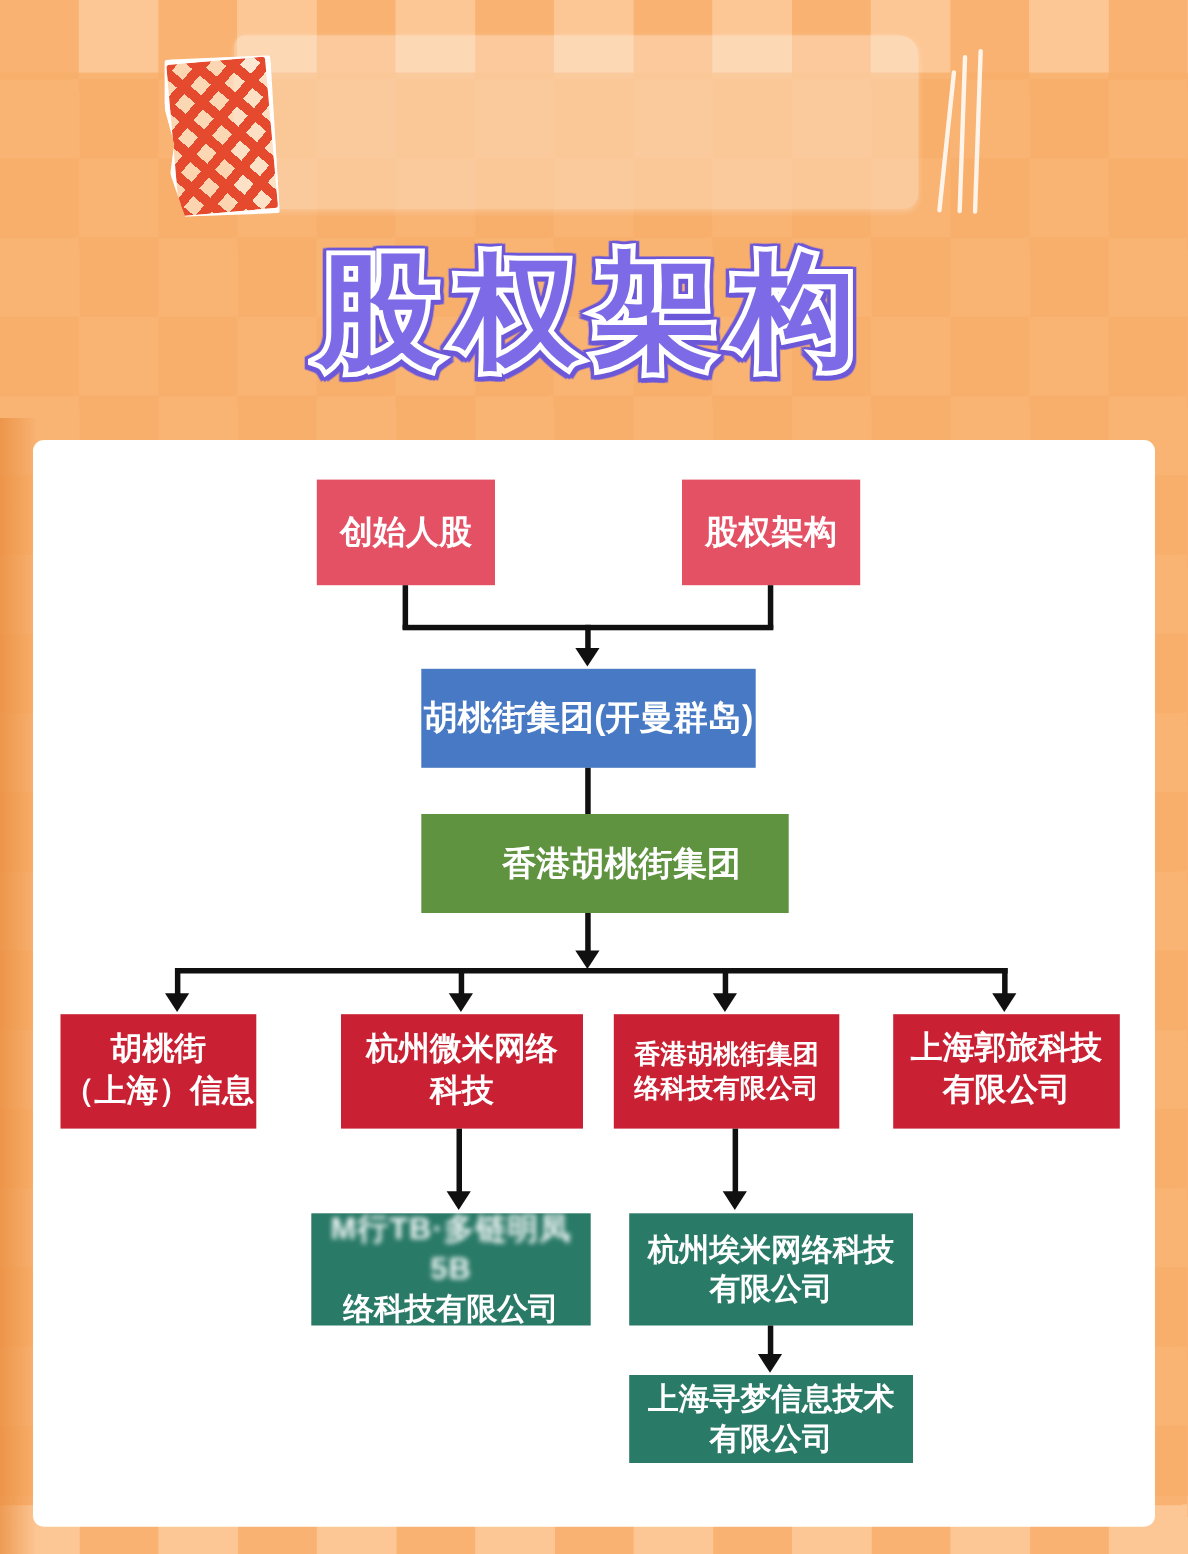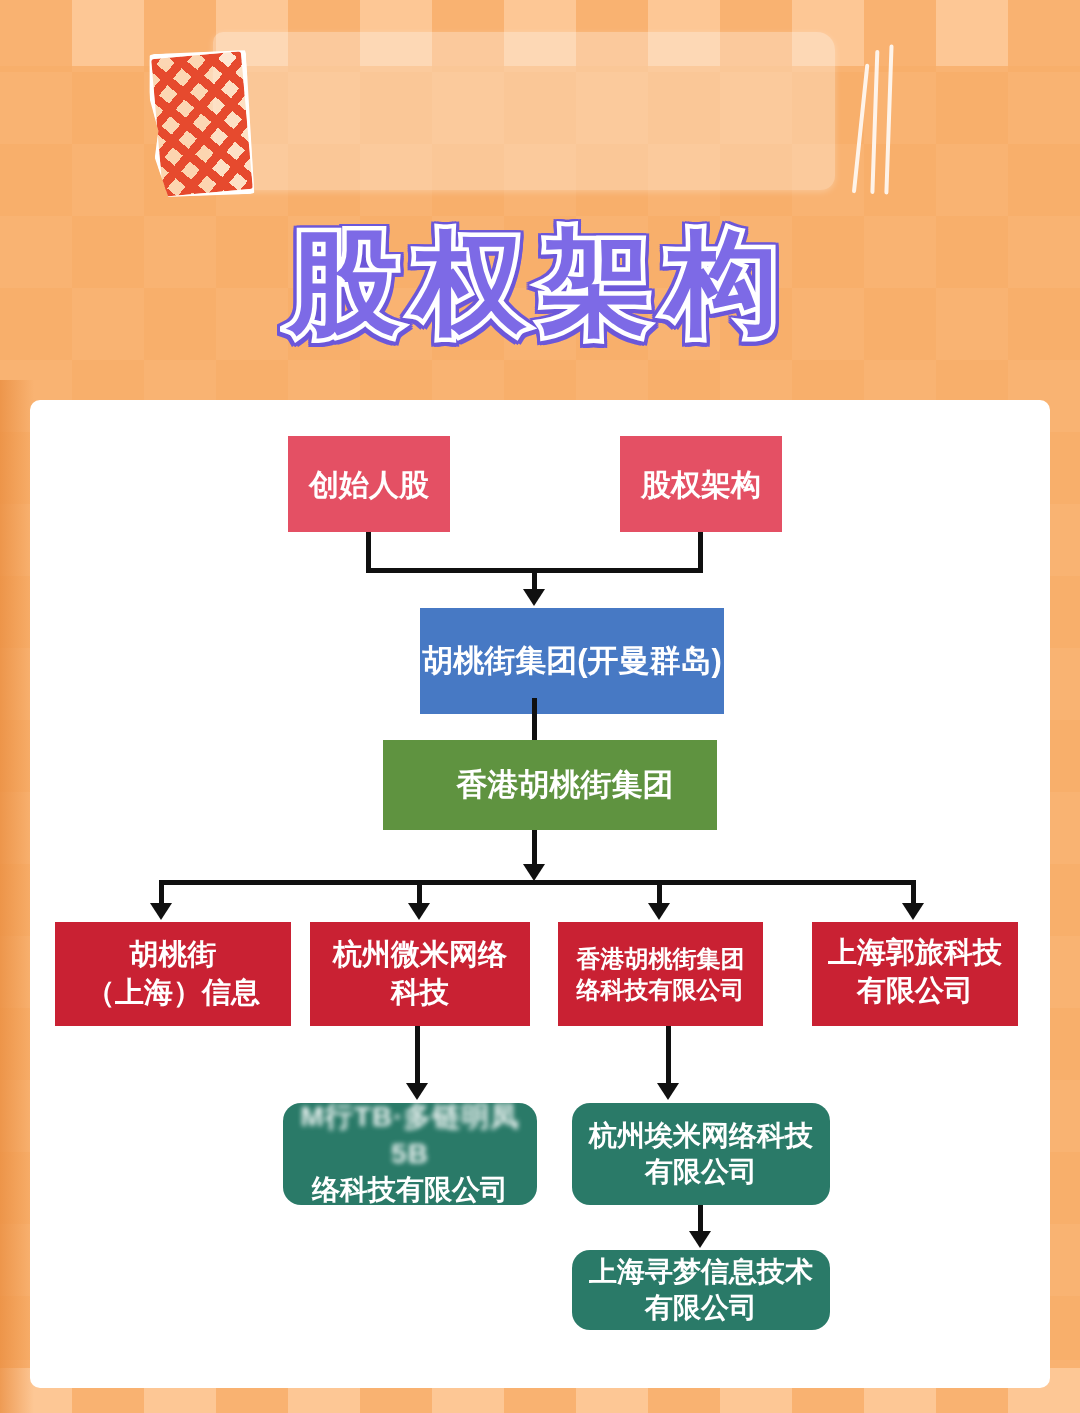--- a/index.html
+++ b/index.html
@@ -36,21 +36,21 @@
   .panel{position:absolute;left:30px;top:400px;width:1020px;height:988px;background:#ffffff;
     border-radius:10px;z-index:4;}
 
   .node{position:absolute;z-index:5;color:#ffffff;font-weight:bold;text-align:center;
     display:flex;flex-direction:column;align-items:center;justify-content:center;line-height:1.3;}
   .node span{display:block;}
   .n-pink{background:#e45064;text-align:right;}
   .n-blue{background:#4779c4;}
   .n-green{background:#5f9340;padding-left:30px;}
   .n-red{background:#c92133;}
-  .n-teal{background:#2a7a68;border-radius:18px;}
+  .n-teal{background:#2a7a68;}
   .blur-line{filter:blur(2.6px);opacity:.92;letter-spacing:1px;}
 
   .vline,.hline{position:absolute;background:#101010;z-index:5;}
   .vline{width:5px;}
   .hline{height:5px;}
   .ahead{position:absolute;width:0;height:0;z-index:5;
     border-left:11px solid transparent;border-right:11px solid transparent;border-top:17px solid #101010;}
 </style>
 </head>
 <body>
@@ -76,21 +76,21 @@
   <div class="node n-pink" style="left:620px;top:436px;width:162px;height:96px;font-size:30px;">
     <span>股权架构</span>
   </div>
 
   <div class="vline" style="left:366px;top:532px;height:40px;"></div>
   <div class="vline" style="left:698px;top:532px;height:40px;"></div>
   <div class="hline" style="left:366px;top:568px;width:337px;"></div>
   <div class="vline" style="left:532px;top:568px;height:22px;"></div>
   <div class="ahead" style="left:523px;top:589px;"></div>
 
-  <div class="node n-blue" style="left:383px;top:608px;width:304px;height:106px;font-size:31px;margin-left:37px;">
+  <div class="node n-blue" style="left:383px;top:608px;width:304px;height:90px;font-size:31px;">
     <span>胡桃街集团(开曼群岛)</span>
   </div>
 
   <div class="vline" style="left:532px;top:698px;height:42px;"></div>
 
   <div class="node n-green" style="left:383px;top:740px;width:304px;height:90px;font-size:31px;">
     <span>香港胡桃街集团</span>
   </div>
 
   <div class="vline" style="left:532px;top:830px;height:36px;"></div>
@@ -99,21 +99,21 @@
 
   <div class="vline" style="left:159px;top:880px;height:24px;"></div>
   <div class="ahead" style="left:150px;top:903px;"></div>
   <div class="vline" style="left:417px;top:880px;height:24px;"></div>
   <div class="ahead" style="left:408px;top:903px;"></div>
   <div class="vline" style="left:657px;top:880px;height:24px;"></div>
   <div class="ahead" style="left:648px;top:903px;"></div>
   <div class="vline" style="left:911px;top:880px;height:24px;"></div>
   <div class="ahead" style="left:902px;top:903px;"></div>
 
-  <div class="node n-red" style="left:55px;top:922px;width:236px;height:104px;font-size:29px;">
+  <div class="node n-red" style="left:55px;top:922px;width:178px;height:104px;font-size:29px;">
     <span>胡桃街</span>
     <span>（上海）信息</span>
   </div>
   <div class="node n-red" style="left:310px;top:922px;width:220px;height:104px;font-size:29px;text-align:center;">
     <span>杭州微米网络</span>
     <span>科技</span>
   </div>
   <div class="node n-red" style="left:558px;top:922px;width:205px;height:104px;font-size:24px;">
     <span>香港胡桃街集团</span>
     <span>络科技有限公司</span>

